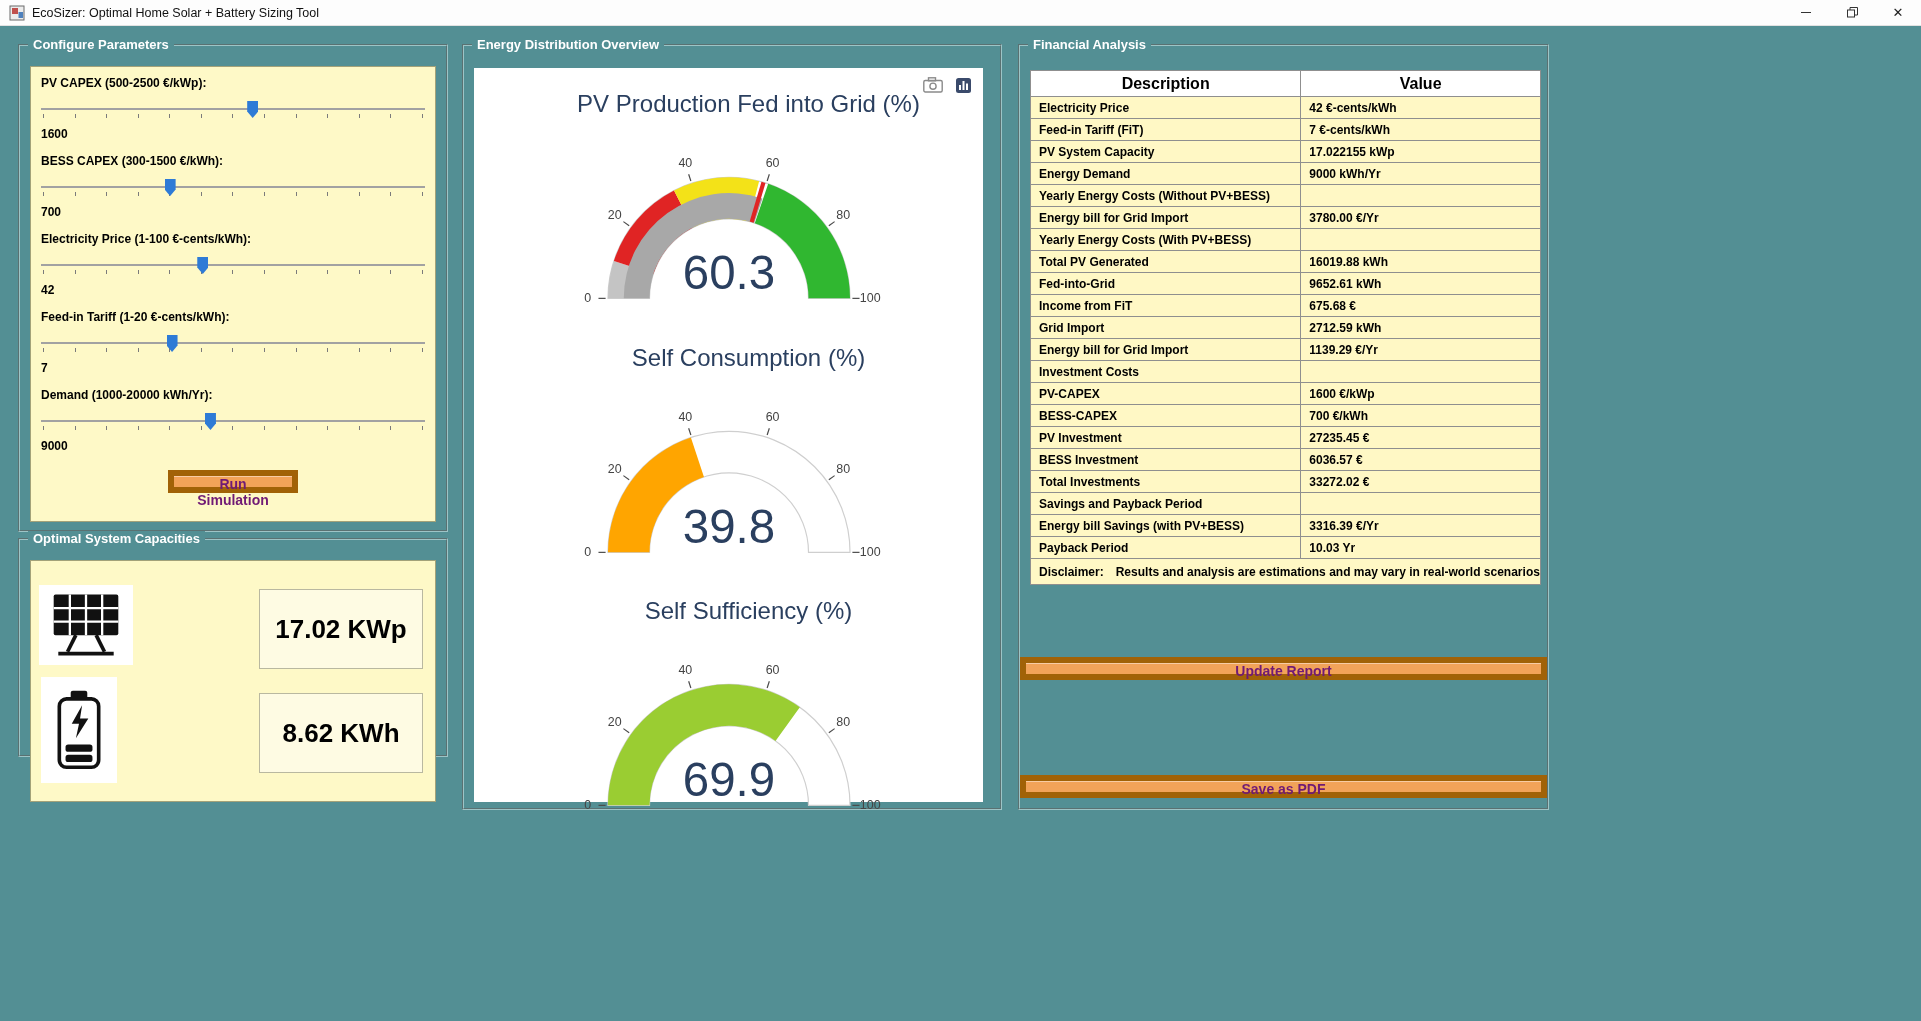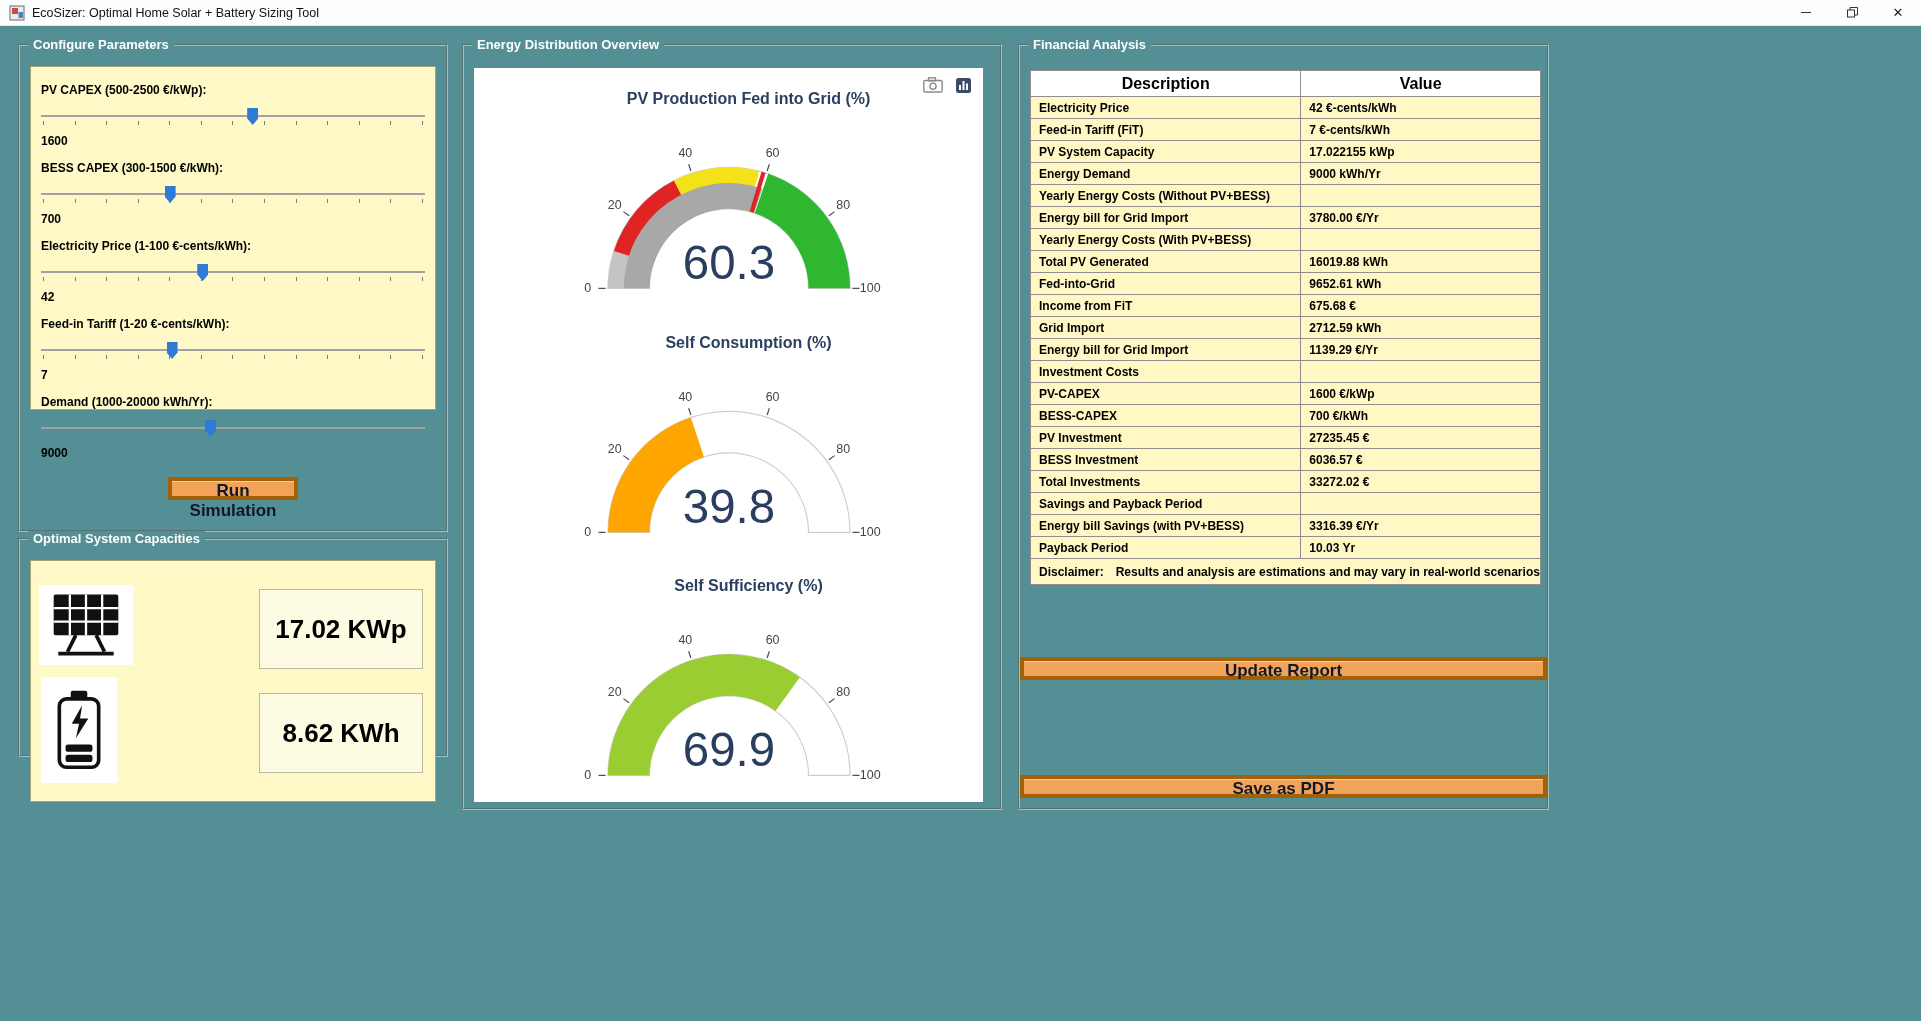--- a/index.html
+++ b/index.html
@@ -25,40 +25,40 @@
   .groupbox { position:absolute; border:2px groove #9dc4c6; }
   .groupbox-label {
     position:absolute; top:-9px; left:8px;
     background: var(--background, #538f94);
     color:#ffffff; font-weight:bold; font-size:13px; line-height:16px; padding:0 5px;
     white-space:nowrap;
   }
   .panel-yellow { position:absolute; background: var(--panel, #FEF9C7); border:1px solid #a3a279; }
   
   #gb-config { left:18px; top:44px; width:430px; height:488px; }
-  .config-inner { left:10px; top:20px; width:406px; height:344px; padding:7px 10px; }
+  .config-inner { left:10px; top:20px; width:406px; height:456px; padding:0 10px; }
   .slider-block { padding-top:12px; }
   .slider-block:first-child { padding-top:9px; }
   .param-label { font-size:12px; font-weight:bold; line-height:15px; }
   .slider { position:relative; height:22px; margin-top:9px; }
   .slider-track { position:absolute; left:0; right:0; top:8px; height:2px; background:#a2a2a2; }
   .slider-ticks { position:absolute; left:2px; right:2px; top:14px; display:flex; justify-content:space-between; }
   .slider-ticks i { width:1px; height:4px; background:#7b7b7b; }
   .slider-thumb {
     position:absolute; top:1px; width:11px; height:17px;
     background: var(--slider_thumb, #2E7BD6);
     clip-path: polygon(0 0, 100% 0, 100% 62%, 50% 100%, 0 62%);
   }
   .param-value { font-size:12px; font-weight:bold; line-height:15px; margin-top:5px; }
   .btn-orange {
     background: var(--button, #F2A359);
-    border:4px solid #a16207;
+    border:6px solid #a16207;
     box-shadow: inset 0 1px 0 rgba(255,255,255,.45);
     font-family:"Liberation Sans", sans-serif;
-    font-size:17px; font-weight:bold; color:#0f172a;
+    font-size:14px; font-weight:bold; color:#701a75;
     height:23px; padding:0 12px; cursor:default;
   }
   .run-btn { display:block; margin:16px auto 0; width:130px; }
   
   #gb-cap { left:18px; top:538px; width:430px; height:219px; }
   .cap-inner { left:10px; top:20px; width:406px; height:242px; }
   .icon-tile { position:absolute; background:#fff; display:flex; align-items:center; justify-content:center; }
   #pv-tile   { left:8px;  top:24px;  width:94px; height:80px; }
   #bess-tile { left:10px; top:116px; width:76px; height:106px; }
   .value-box {
@@ -68,21 +68,21 @@
     font-size:26px; font-weight:bold;
   }
   #pv-value   { top:28px; }
   #bess-value { top:132px; }
   
   #gb-energy { left:462px; top:44px; width:540px; height:766px; }
   .chart-inner { position:absolute; left:10px; top:22px; width:509px; height:734px; background:#fff; }
   .modebar { position:absolute; top:9px; right:12px; display:flex; gap:13px; align-items:center; z-index:5; }
   .gauges { position:absolute; left:0; top:22px; width:100%; display:flex; flex-direction:column; align-items:center; }
   .gauge-block { display:flex; flex-direction:column; align-items:center; margin-bottom:24px; }
-  .gauge-title { font-size:16px; font-weight:bold; color:#2a3f5f; margin-bottom:0;margin-left:40px; }
+  .gauge-title { font-size:24px; font-weight:normal; color:#2a3f5f; margin-bottom:0;margin-left:40px; }
   .gauge-svg { width:356px; height:auto; display:block; }
   .gauge-tick-label { font-size:10.5px; fill:#444; font-family:"Liberation Sans", sans-serif; }
   .gauge-number { font-size:40px; font-family:"Liberation Sans", sans-serif; }
   
   #gb-fin { left:1018px; top:44px; width:531px; height:766px; }
   .fin-table { position:absolute; left:10px; top:24px; width:511px; border-collapse:collapse; table-layout:fixed; }
   .fin-table th {
     background:#fff; border:1px solid #8f8f8f; height:26px;
     font-size:16px; font-weight:bold; text-align:center;
   }

